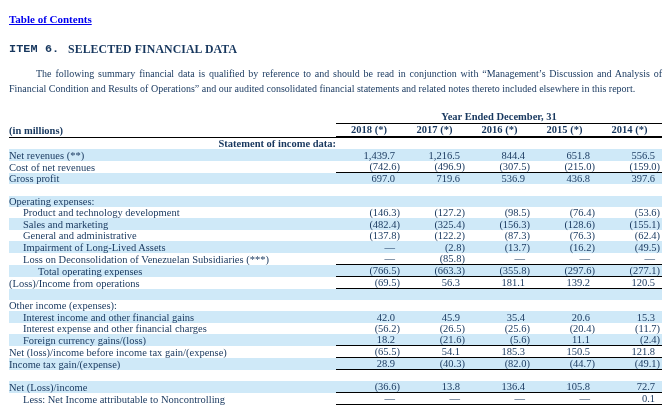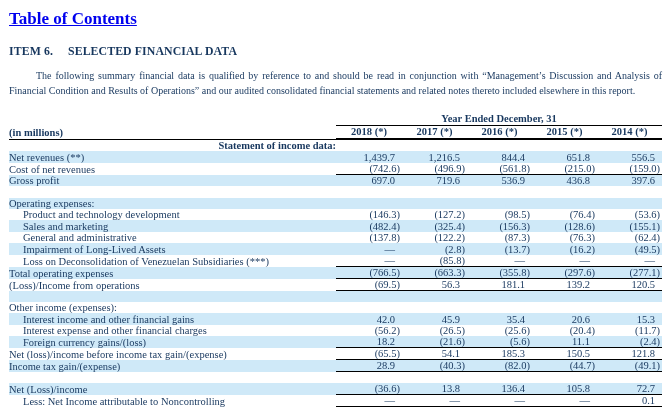--- a/index.html
+++ b/index.html
@@ -11,50 +11,50 @@
   *{box-sizing:border-box;margin:0;padding:0;}
   html,body{width:671px;height:412px;background:#ffffff;overflow:hidden;}
   body{
     font-family:"Liberation Serif","DejaVu Serif",serif;
     color:var(--text);
   }
   .page{padding:9px 9px 0 9px;width:671px;}
   .toc a{
     color:var(--link);
     font-weight:bold;
-    font-size:17px;
+    font-size:11px;
     text-decoration:underline;
     cursor:pointer;
   }
   .item-heading{
     margin-top:15px;
     display:flex;
     font-weight:bold;
     font-size:11.8px;
     letter-spacing:.1px;
   }
-  .item-heading .item-label{width:59px;flex:0 0 59px;}
+  .item-heading .item-label{width:59px;flex:0 0 59px;font-family:Liberation Mono, monospace;}
   .intro{
     margin-top:9px;
     font-size:10px;
     line-height:15px;
     text-align:justify;
     text-indent:27px;
   }
   table.fin{
     margin-top:15px;
     border-collapse:collapse;
     table-layout:fixed;
     width:653px;
     font-size:10.5px;
   }
   table.fin td{vertical-align:bottom;height:11.4px;padding:0;}
   td.lab{text-align:left;white-space:nowrap;overflow:hidden;padding-left:2px;}
   td.lab.ind1{padding-left:14px;}
-  td.lab.ind2{}
+  td.lab.ind2{padding-left:29px;}
   td.lab.b{font-weight:bold;text-align:right;}
   td.num{padding-left:7px;}
   td.num .v{text-align:right;line-height:11px;padding-right:2px;}
   td.num .v.pos{padding-right:7px;}
   tr.shade{background:var(--stripe);}
   tr.hrow td{height:13px;}
   td.u .v{border-bottom:1px solid var(--rule);}
   td.span-head-cell{padding-left:7px;}
   td.span-head-cell .sh{
     text-align:center;font-weight:bold;line-height:12px;
@@ -160,21 +160,21 @@
         </tr>
         <tr>
           <td class="lab ind0">Cost of net revenues</td>
           <td class="num u">
             <div class="v">(742.6)</div>
           </td>
           <td class="num u">
             <div class="v">(496.9)</div>
           </td>
           <td class="num u">
-            <div class="v">(561.8)</div>
+            <div class="v">(307.5)</div>
           </td>
           <td class="num u">
             <div class="v">(215.0)</div>
           </td>
           <td class="num u">
             <div class="v">(159.0)</div>
           </td>
         </tr>
         <tr class="shade">
           <td class="lab ind0">Gross profit</td>

